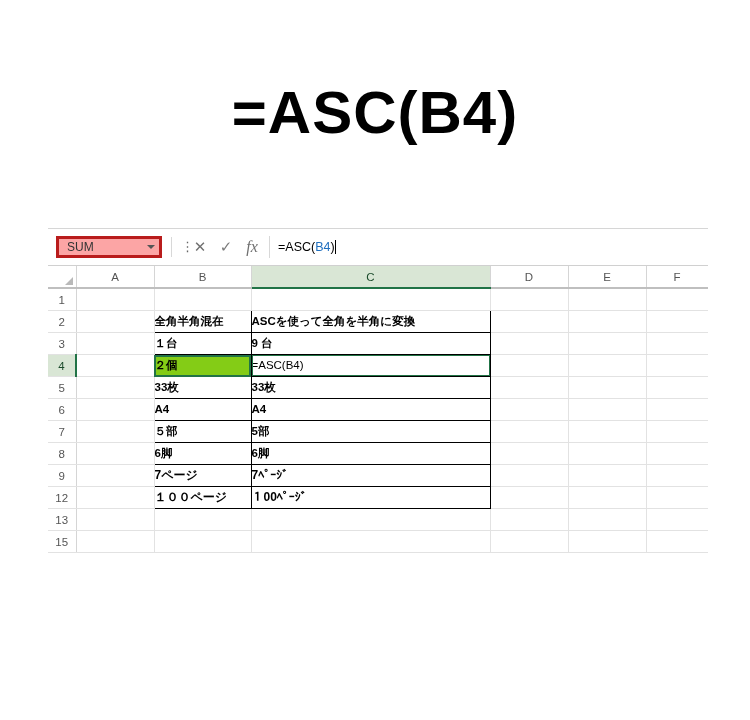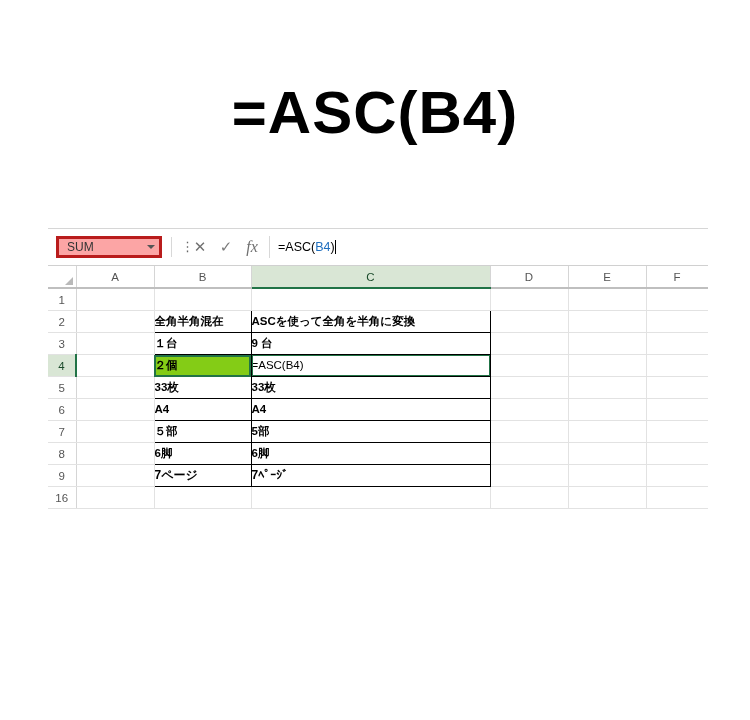--- a/index.html
+++ b/index.html
@@ -367,32 +367,50 @@
           <td class="data"></td>
           <td class="data box bold small">7ページ</td>
           <td class="data box bold small">7ﾍﾟｰｼﾞ</td>
           <td class="data"></td>
           <td class="data"></td>
           <td class="data"></td>
         </tr>
 
 
 
-
-
-
-
-        <tr>
-          <td class="rowhead">16</td>
-          <td class="data"></td>
-          <td class="data"></td>
-          <td class="data"></td>
-          <td class="data"></td>
-          <td class="data"></td>
-          <td class="data"></td>
-        </tr>
+        <tr>
+          <td class="rowhead">12</td>
+          <td class="data"></td>
+          <td class="data box bold small">１００ページ</td>
+          <td class="data box bold small">１00ﾍﾟｰｼﾞ</td>
+          <td class="data"></td>
+          <td class="data"></td>
+          <td class="data"></td>
+        </tr>
+
+        <tr>
+          <td class="rowhead">13</td>
+          <td class="data"></td>
+          <td class="data"></td>
+          <td class="data"></td>
+          <td class="data"></td>
+          <td class="data"></td>
+          <td class="data"></td>
+        </tr>
+
+
+        <tr>
+          <td class="rowhead">15</td>
+          <td class="data"></td>
+          <td class="data"></td>
+          <td class="data"></td>
+          <td class="data"></td>
+          <td class="data"></td>
+          <td class="data"></td>
+        </tr>
+
 
       </tbody>
         </table>
     </div>
 
   </div>
 </div>
 
 </body></html>

